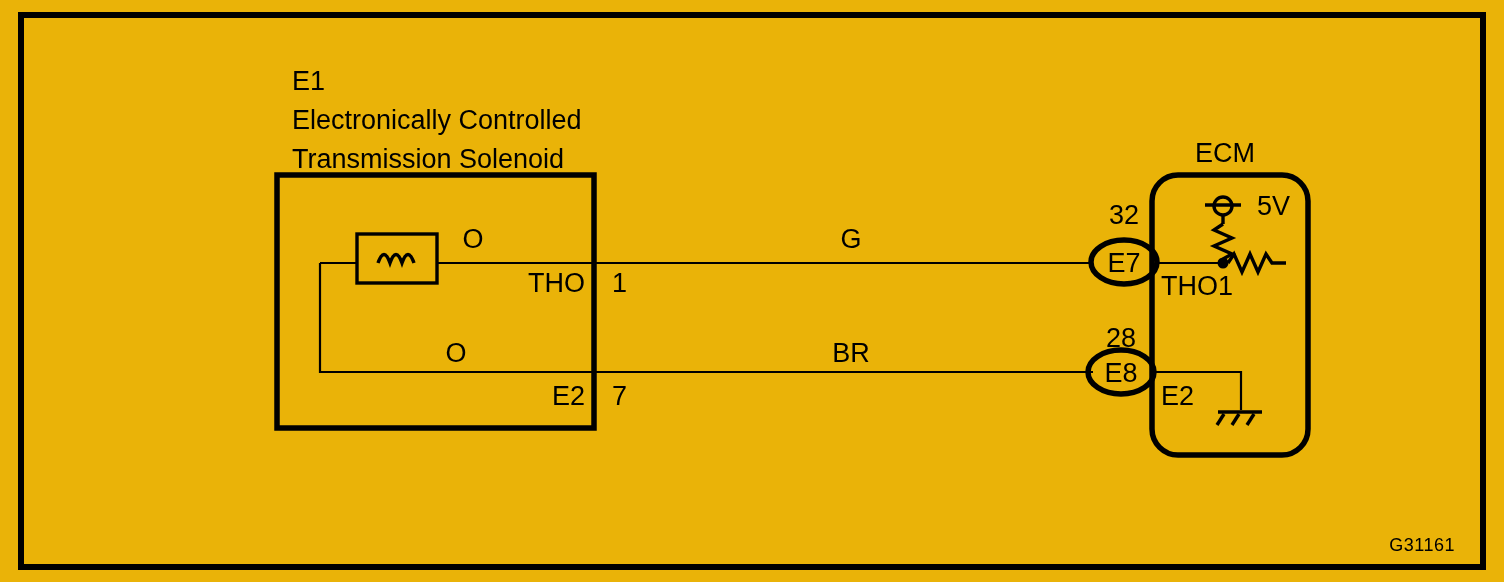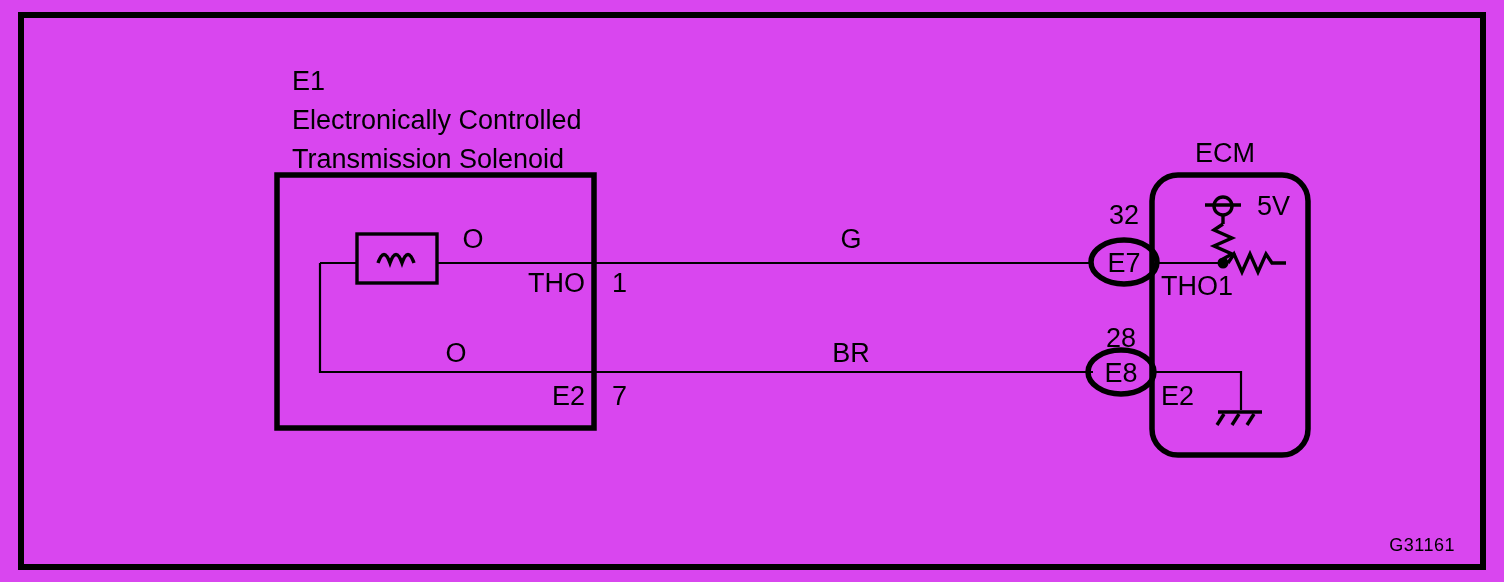--- a/index.html
+++ b/index.html
@@ -7,21 +7,21 @@
     padding: 0;
     background: #ffffff;
   }
   body {
     font-family: "Liberation Sans", sans-serif;
   }
   #diagram-root {
     position: relative;
     width: 1504px;
     height: 582px;
-    background: #d946ef;
+    background: #eab308;
     overflow: hidden;
   }
   svg#wiring-svg {
     display: block;
     width: 1504px;
     height: 582px;
   }
   text {
     font-family: "Liberation Sans", sans-serif;
     fill: #000000;

